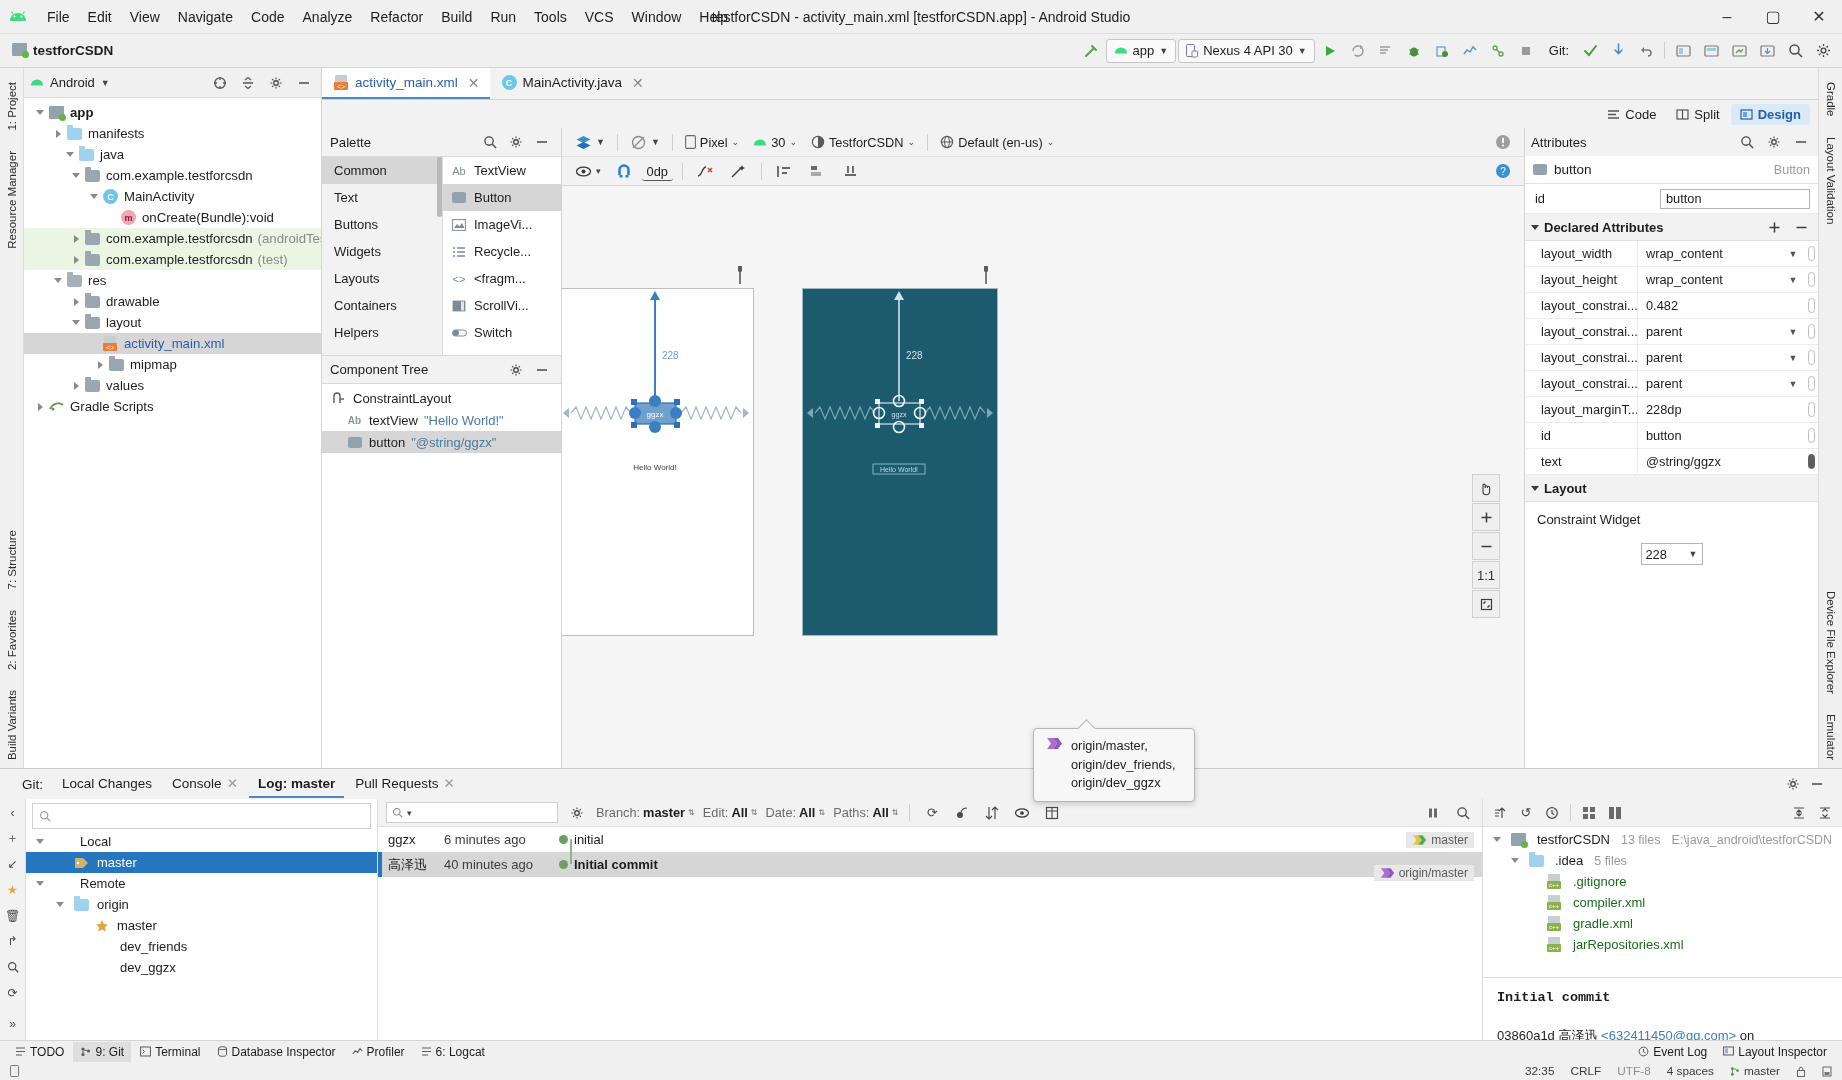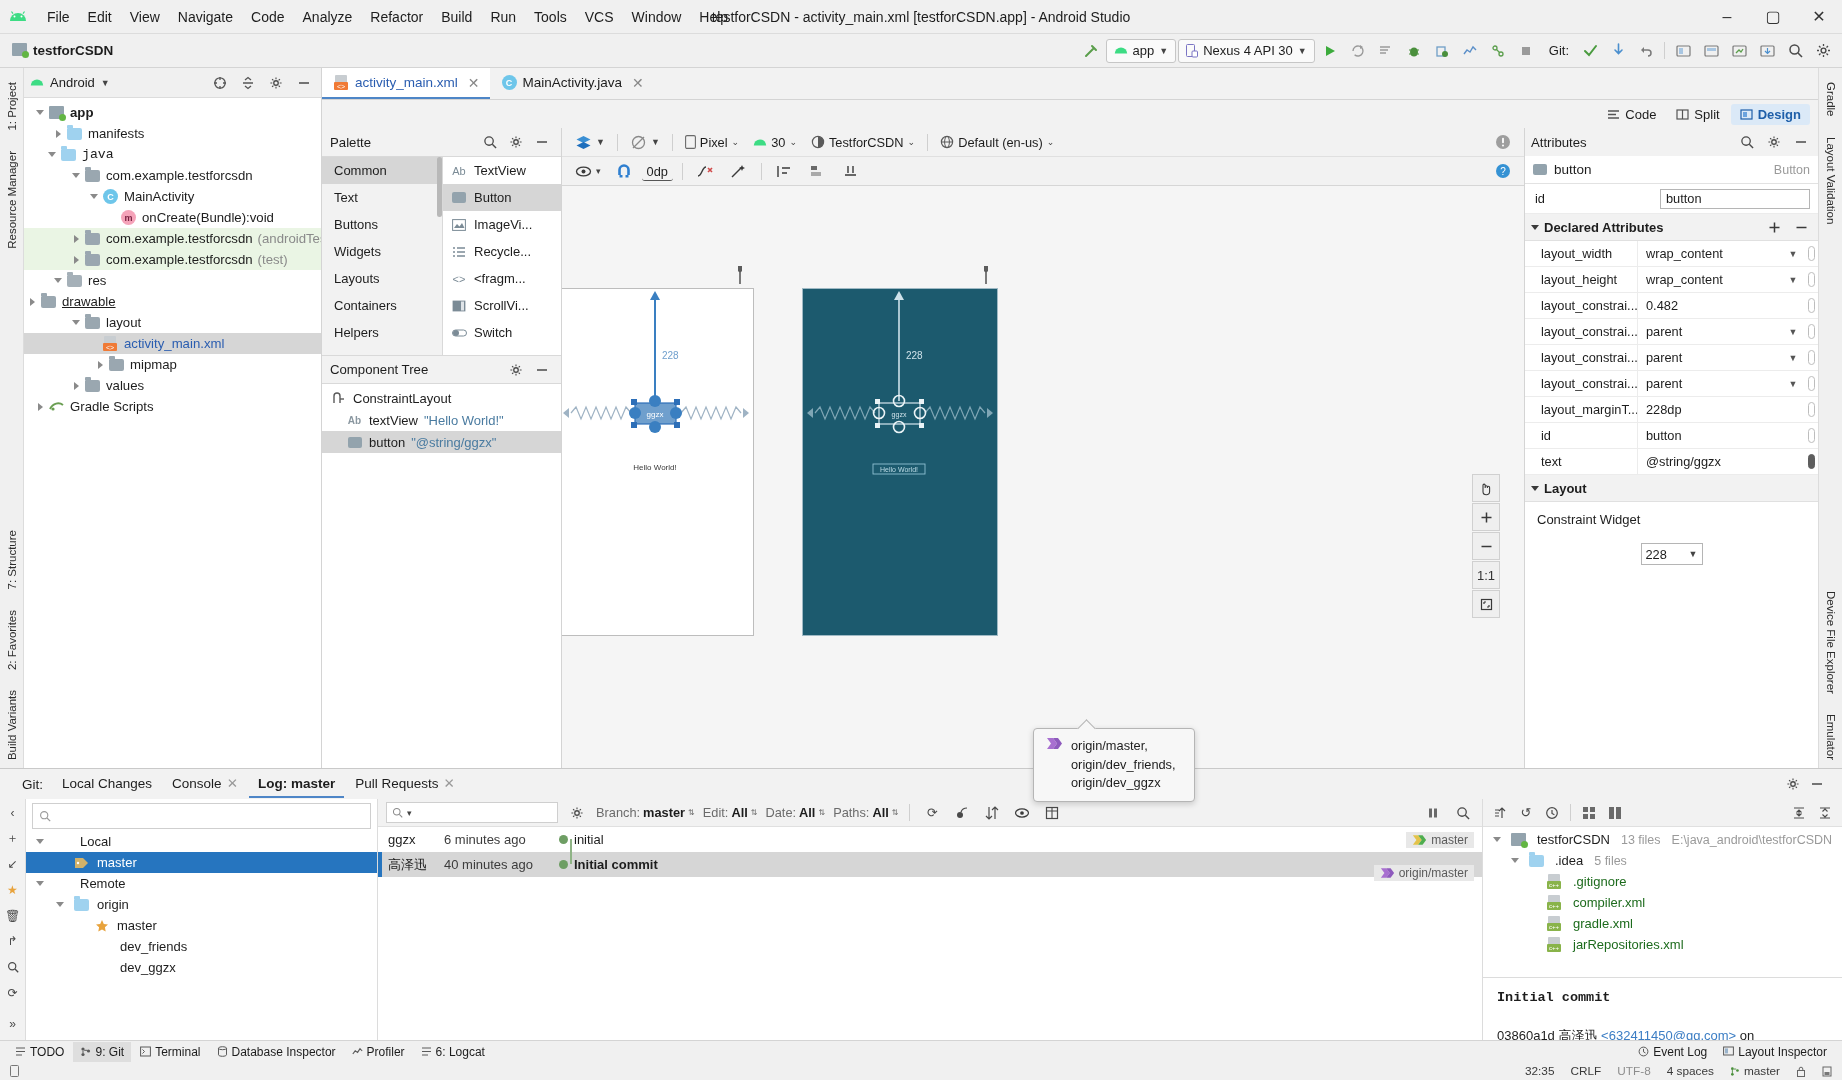--- a/index.html
+++ b/index.html
@@ -433,21 +433,21 @@
         </div>
         <div class="tnode" style="padding-left: 26px;">
           <span class="tw">
             <span class="arrow-r"></span>
           </span>
           <span class="ticon">
             <span class="folder"></span>
           </span>
           <span class="tlabel">manifests</span>
         </div>
-        <div class="tnode" style="padding-left: 20px; font-family: Liberation Mono, monospace;">
+        <div class="tnode" style="padding-left: 38px;">
           <span class="tw">
             <span class="arrow-d"></span>
           </span>
           <span class="ticon">
             <span class="folder"></span>
           </span>
           <span class="tlabel">java</span>
         </div>
         <div class="tnode" style="padding-left: 44px;">
           <span class="tw">
@@ -496,21 +496,21 @@
         </div>
         <div class="tnode" style="padding-left: 26px;">
           <span class="tw">
             <span class="arrow-d"></span>
           </span>
           <span class="ticon">
             <span class="folder grey"></span>
           </span>
           <span class="tlabel">res</span>
         </div>
-        <div class="tnode" style=" text-decoration: underline;">
+        <div class="tnode" style="padding-left: 44px;">
           <span class="tw">
             <span class="arrow-r"></span>
           </span>
           <span class="ticon">
             <span class="folder dark"></span>
           </span>
           <span class="tlabel">drawable</span>
         </div>
         <div class="tnode" style="padding-left: 44px;">
           <span class="tw">

